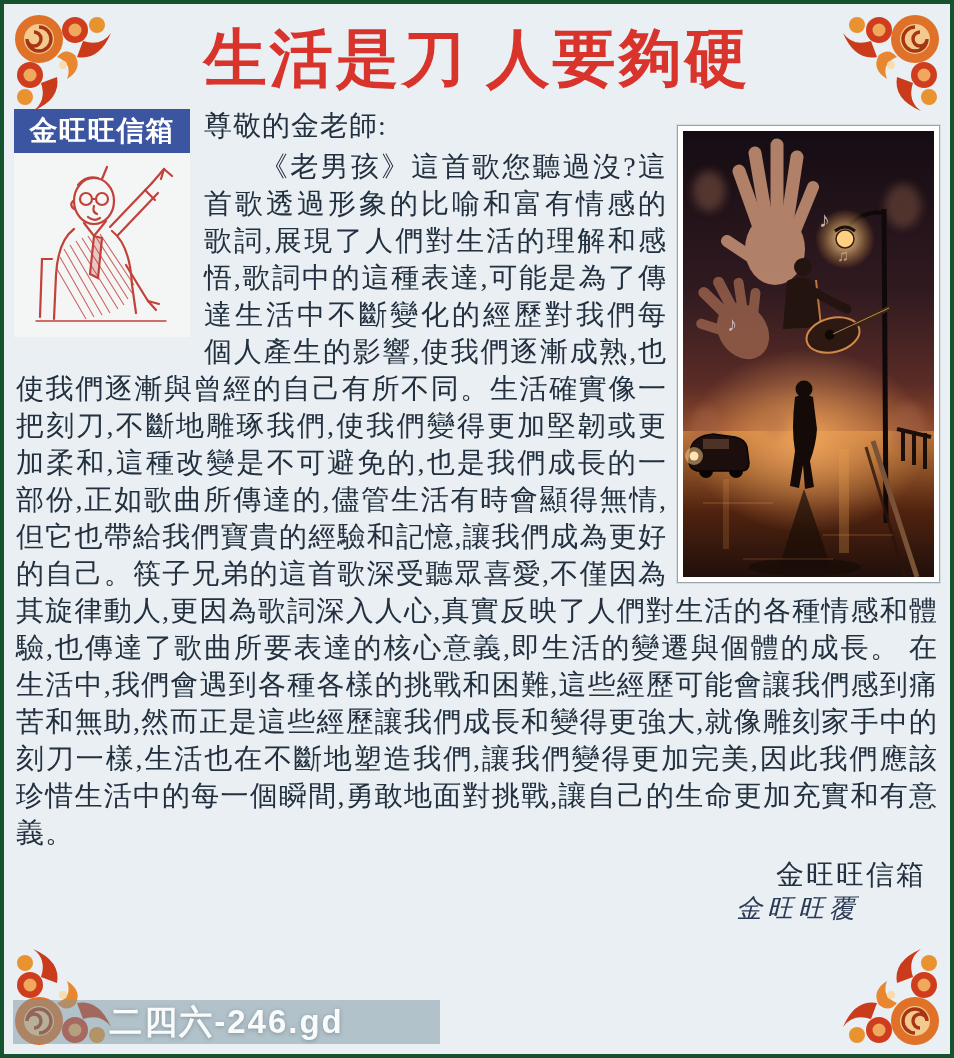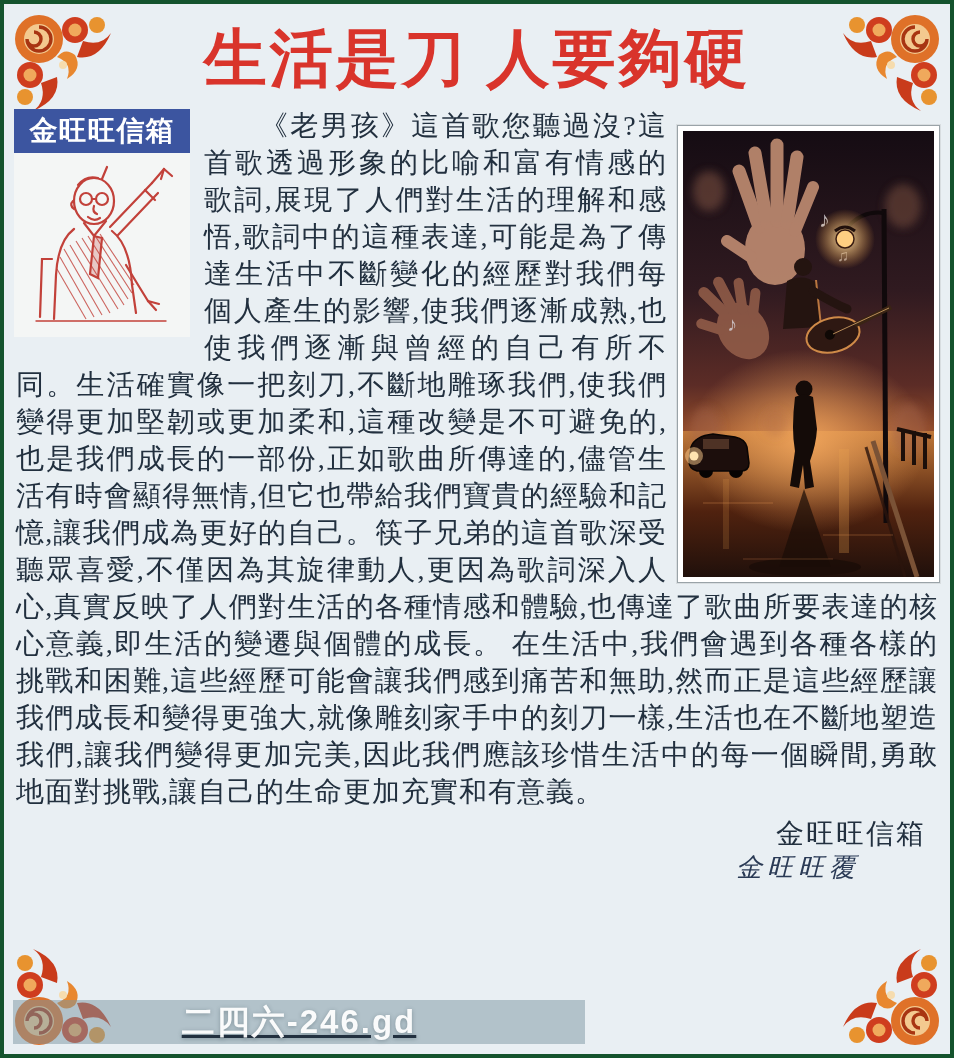--- a/index.html
+++ b/index.html
@@ -73,23 +73,23 @@
 
   .reply{position:relative;z-index:2;
     font-family:"Liberation Serif","DejaVu Serif",serif;
     font-style:italic;color:#2a3a55;}
   .reply-header{margin:4px 0 0 4px;font-size:26px;line-height:38px;letter-spacing:7px;}
   .reply-body{margin:0;font-size:26px;line-height:39px;letter-spacing:6px;text-indent:2em;text-align:justify;}
   .reply-signature{margin:-4px 0 0 0;text-align:right;padding-right:82px;font-size:26px;line-height:36px;letter-spacing:5px;}
 
   .watermark{
     position:absolute;left:9px;bottom:10px;z-index:5;
-    width:572px;height:44px;
+    width:427px;height:44px;
     background:rgba(124,149,161,0.5);
-    display:flex;align-items:center;justify-content:center;text-decoration:underline;
+    display:flex;align-items:center;justify-content:center;
   }
   .watermark span{
     font-family:"Liberation Sans","DejaVu Sans",sans-serif;
     font-weight:700;font-size:33px;color:rgba(255,255,255,0.95);
     letter-spacing:2px;text-shadow:0 1px 4px rgba(40,60,70,0.35);
   }
 </style>
 </head>
 <body>
 
@@ -287,20 +287,21 @@
         <g>
           <rect x="156" y="318" width="10" height="104" fill="#e8a050" opacity="0.28"></rect>
           <rect x="40" y="348" width="6" height="70" fill="#e8a050" opacity="0.18"></rect>
           <line x1="20" y1="372" x2="90" y2="372" stroke="#e09050" stroke-width="2" opacity="0.2"></line>
           <line x1="140" y1="404" x2="210" y2="404" stroke="#e09050" stroke-width="2" opacity="0.18"></line>
           <line x1="60" y1="428" x2="150" y2="428" stroke="#e09050" stroke-width="2" opacity="0.15"></line>
         </g>
       </svg>
     </figure>
 
+    <p class="salutation">尊敬的金老師:</p>
     <p class="letter-body">《老男孩》這首歌您聽過沒?這首歌透過形象的比喻和富有情感的歌詞,展現了人們對生活的理解和感悟,歌詞中的這種表達,可能是為了傳達生活中不斷變化的經歷對我們每個人產生的影響,使我們逐漸成熟,也使我們逐漸與曾經的自己有所不同。生活確實像一把刻刀,不斷地雕琢我們,使我們變得更加堅韌或更加柔和,這種改變是不可避免的,也是我們成長的一部份,正如歌曲所傳達的,儘管生活有時會顯得無情,但它也帶給我們寶貴的經驗和記憶,讓我們成為更好的自己。筷子兄弟的這首歌深受聽眾喜愛,不僅因為其旋律動人,更因為歌詞深入人心,真實反映了人們對生活的各種情感和體驗,也傳達了歌曲所要表達的核心意義,即生活的變遷與個體的成長。 在生活中,我們會遇到各種各樣的挑戰和困難,這些經歷可能會讓我們感到痛苦和無助,然而正是這些經歷讓我們成長和變得更強大,就像雕刻家手中的刻刀一樣,生活也在不斷地塑造我們,讓我們變得更加完美,因此我們應該珍惜生活中的每一個瞬間,勇敢地面對挑戰,讓自己的生命更加充實和有意義。</p>
     <p class="letter-signature">金旺旺信箱</p>
   </div>
 
   <div class="reply">
     <p class="reply-signature">金旺旺覆</p>
   </div>
 
   <div class="watermark">
     <span>二四六-246.gd</span>

